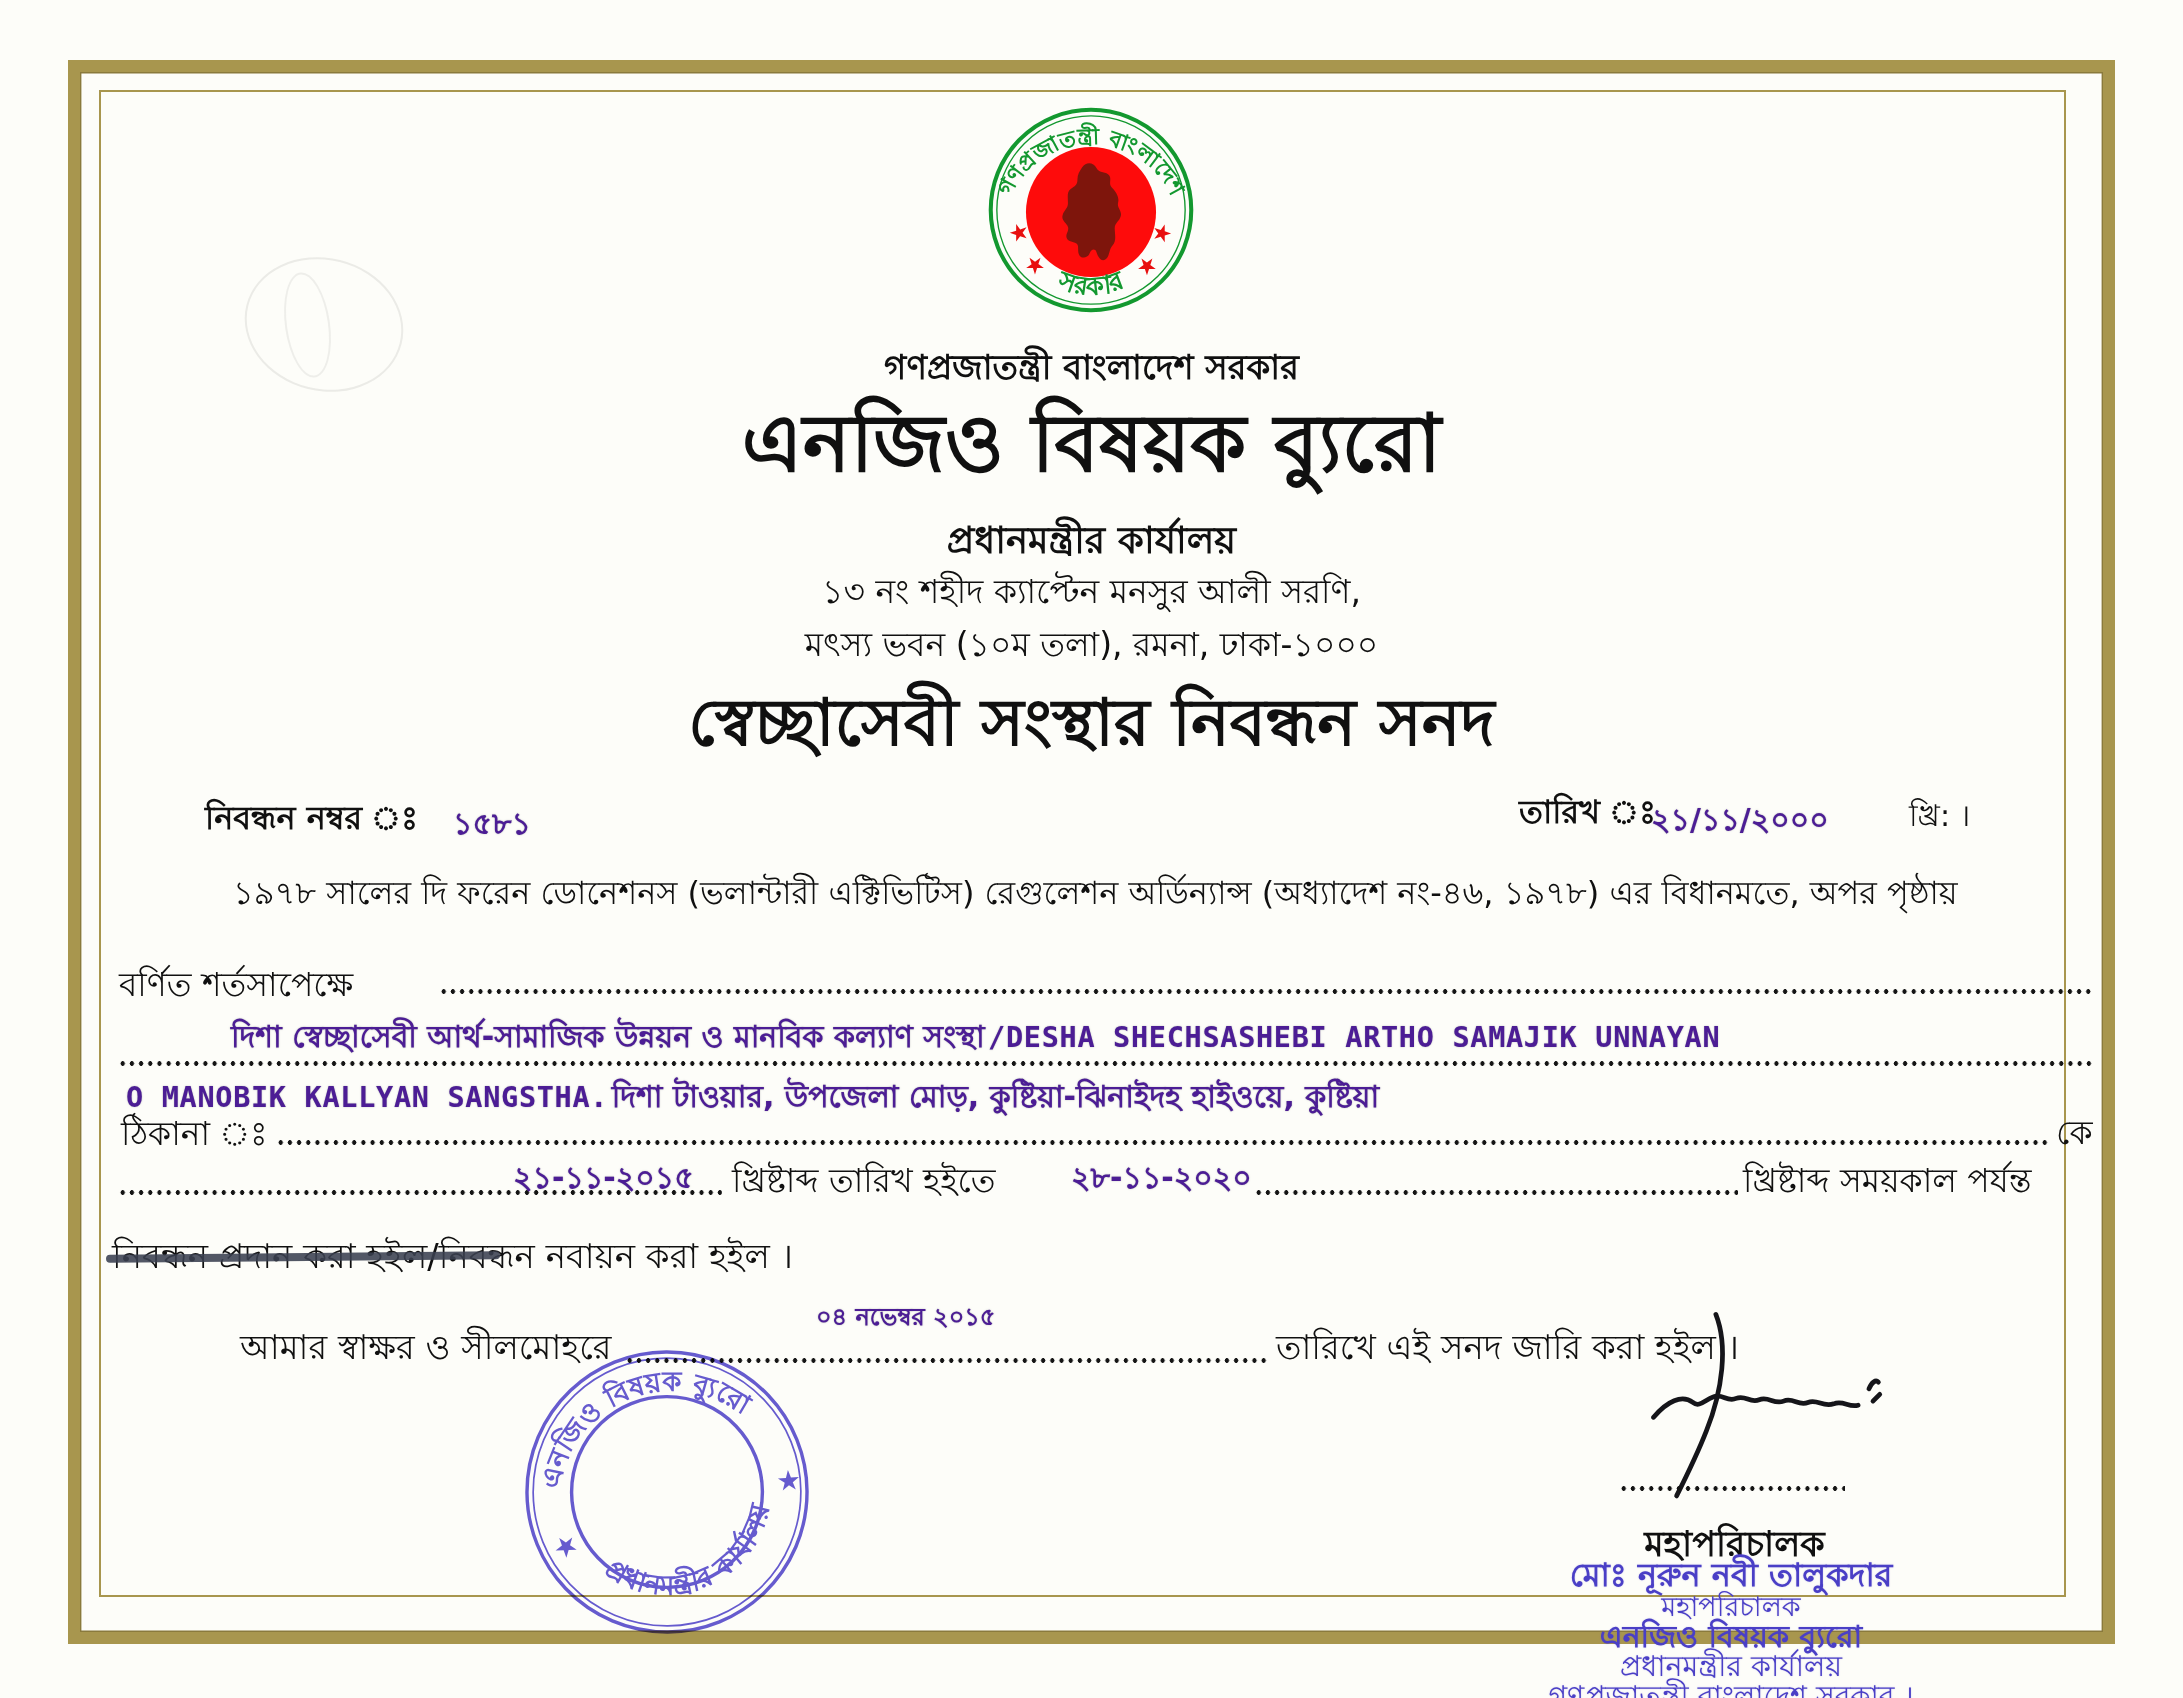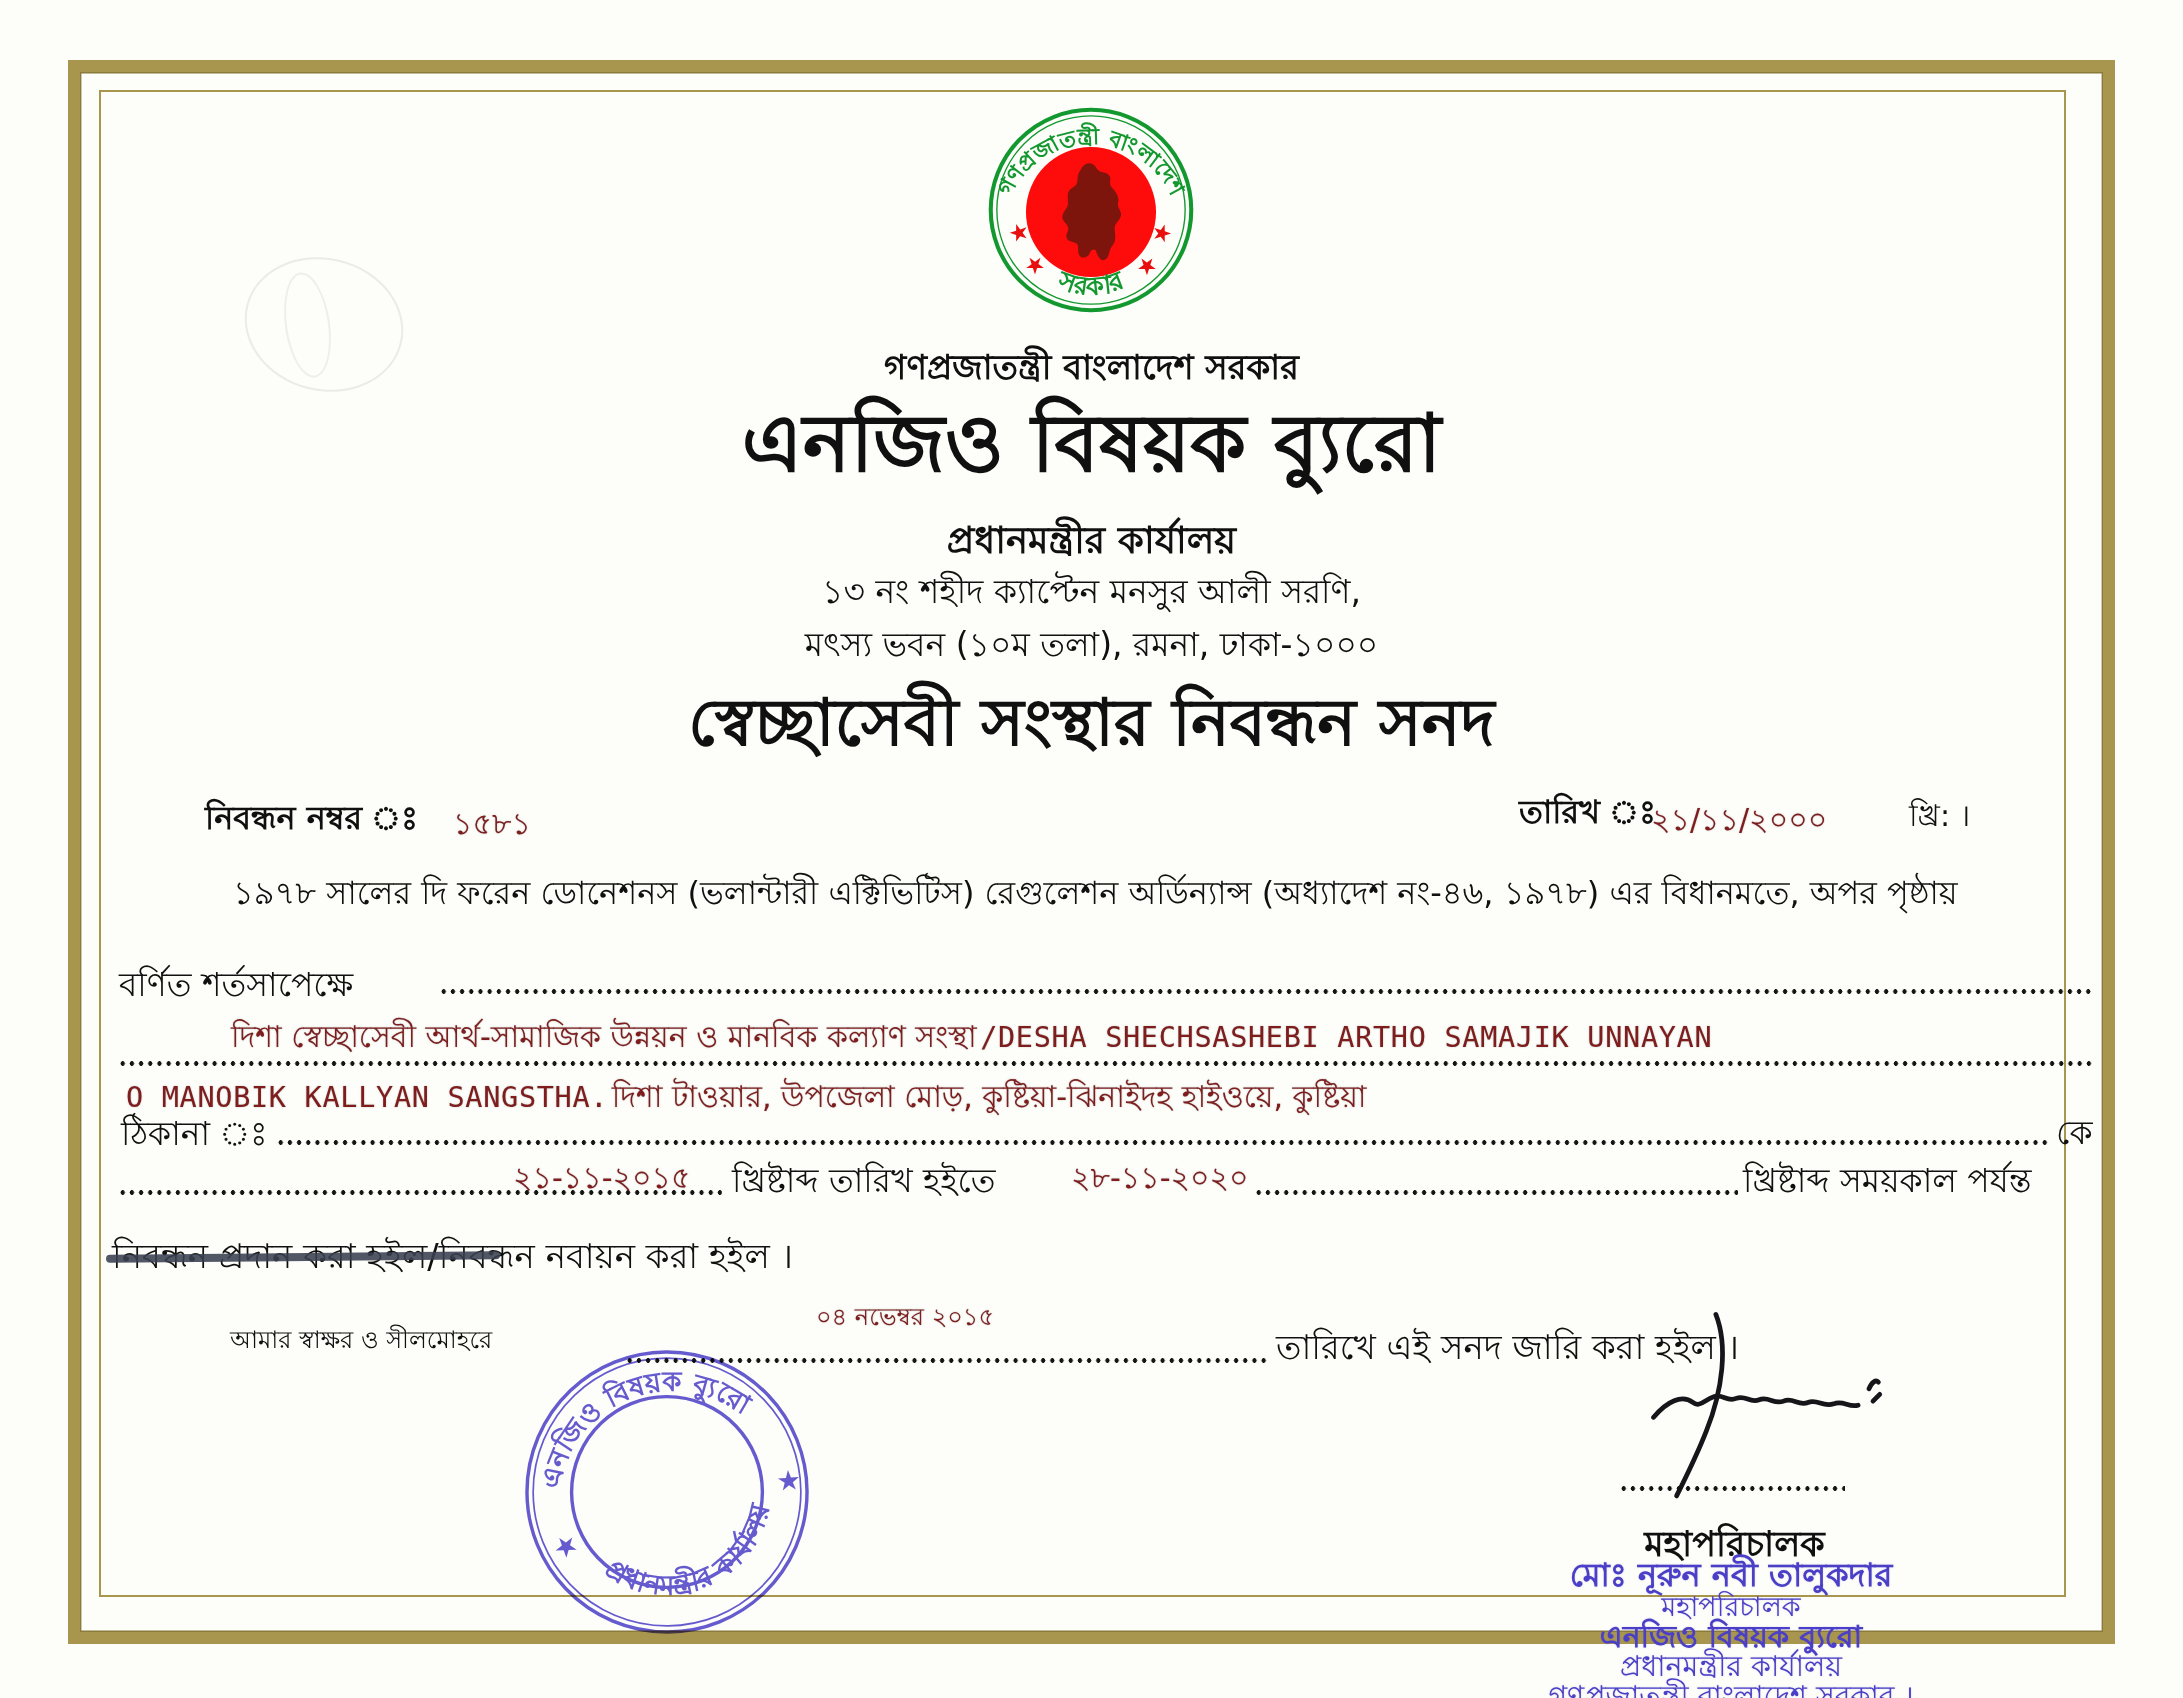--- a/index.html
+++ b/index.html
@@ -17,21 +17,21 @@
   .frame-inner{left:99px;top:90px;width:1963px;height:1503px;border:2.7px solid #a8964e;}
   
   .emboss{left:244px;top:258px;width:156px;height:129px;border:2.7px solid rgba(140,140,138,0.16);
     border-radius:50%;transform:rotate(14deg);}
   .emboss2{left:285px;top:272px;width:41px;height:102px;border:2px solid rgba(140,140,138,0.13);
     border-radius:50%;transform:rotate(-8deg);}
   
   .print{color:#101010;}
   .b{font-weight:700;}
   .xb{font-weight:800;}
-  .typed{color:#7f1d1d;font-weight:400;text-shadow:0 0 1.4px rgba(79,84,95,.5);}
+  .typed{color:#4c1d95;font-weight:700;text-shadow:0 0 1.4px rgba(79,84,95,.5);}
   .typed-en{font-family:"DejaVu Sans Mono","Liberation Mono",monospace;letter-spacing:0.7px;}
   .dotline{position:absolute;height:8.8px;
     background-image:radial-gradient(circle at 3.7px 4.4px,#141414 2px,rgba(0,0,0,0) 2.5px);
     background-size:9.2px 8.8px;background-repeat:repeat-x;}
   .strike{position:absolute;height:7.5px;background:#3a4050;border-radius:4.1px;opacity:.88;
     transform:rotate(-0.5deg);}
   .bluestamp{color:#4a3fc6;mix-blend-mode:multiply;text-shadow:0 0 1.4px rgba(74,63,198,.35);}
   .roundstamp{mix-blend-mode:multiply;opacity:.92;}
   svg text{font-family:"DejaVu Sans","Liberation Sans",sans-serif;}
 </style>
@@ -104,21 +104,21 @@
   <div class="abs print nowrap" style="left:732px;top:1155px;font-size:33px;">খ্রিষ্টাব্দ তারিখ হইতে</div>
   <div class="abs typed nowrap" style="left:1071px;top:1154px;font-size:30px;">২৮-১১-২০২০</div>
   <div class="dotline" style="left:1255px;top:1188px;width:483px;"></div>
   <div class="abs print nowrap" style="left:1743px;top:1155px;font-size:33px;">খ্রিষ্টাব্দ সময়কাল পর্যন্ত</div>
 
   <div class="abs nowrap print" style="left:112px;top:1230px;font-size:34px;">
     <span>নিবন্ধন প্রদান করা হইল</span><span>/নিবন্ধন নবায়ন করা হইল ।</span>
   </div>
   <div class="strike" style="left:106px;top:1253px;width:394px;"></div>
 
-  <div class="abs print nowrap" style="left:230px;top:1321px;font-size:24px;">আমার স্বাক্ষর ও সীলমোহরে</div>
+  <div class="abs print nowrap" style="left:240px;top:1321px;font-size:34px;">আমার স্বাক্ষর ও সীলমোহরে</div>
   <div class="abs typed nowrap" style="left:816px;top:1298px;font-size:24px;">০৪ নভেম্বর ২০১৫</div>
   <div class="dotline" style="left:626px;top:1356px;width:644px;"></div>
   <div class="abs print nowrap" style="left:1276px;top:1321px;font-size:34px;">তারিখে এই সনদ জারি করা হইল ।</div>
 
   <svg class="abs roundstamp" style="left:516px;top:1341px;width:302px;height:302px;transform:rotate(-22deg);" viewBox="0 0 440 440">
     <defs>
       <path id="st-top" d="M 56,238 A 164,164 0 0 1 384,238" fill="none"></path>
       <path id="st-bot" d="M 76,266 A 152,152 0 0 0 364,266" fill="none"></path>
     </defs>
     <circle cx="220" cy="220" r="204" fill="none" stroke="#5a4ed0" stroke-width="5"></circle>

